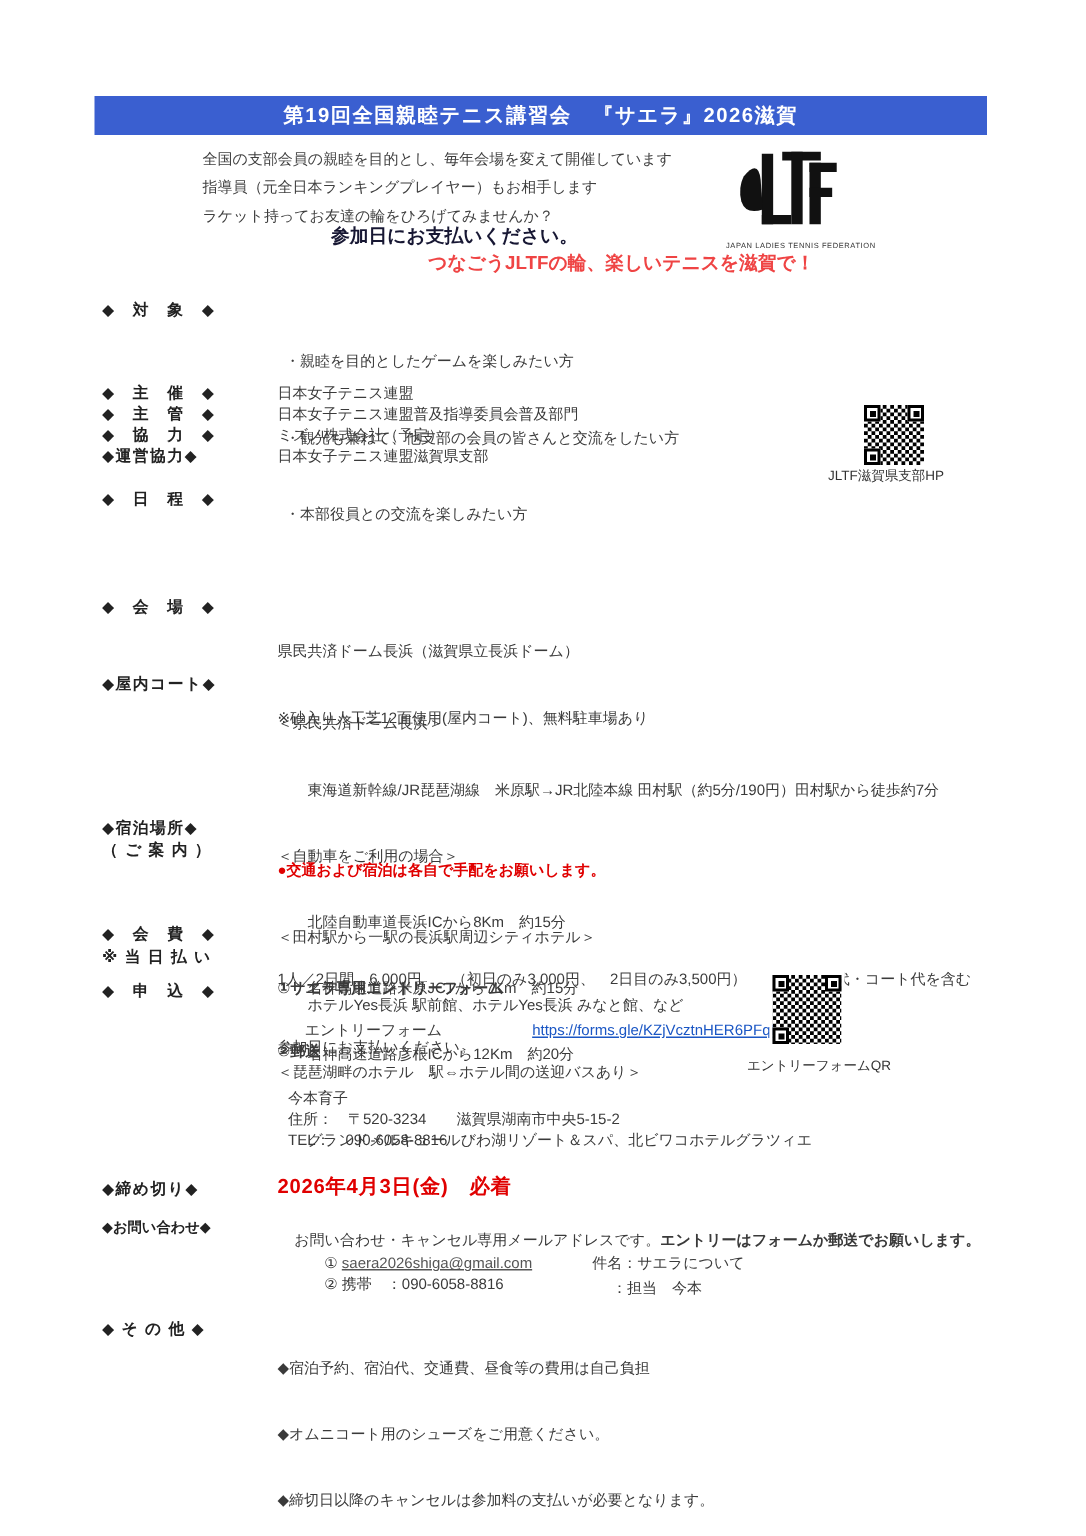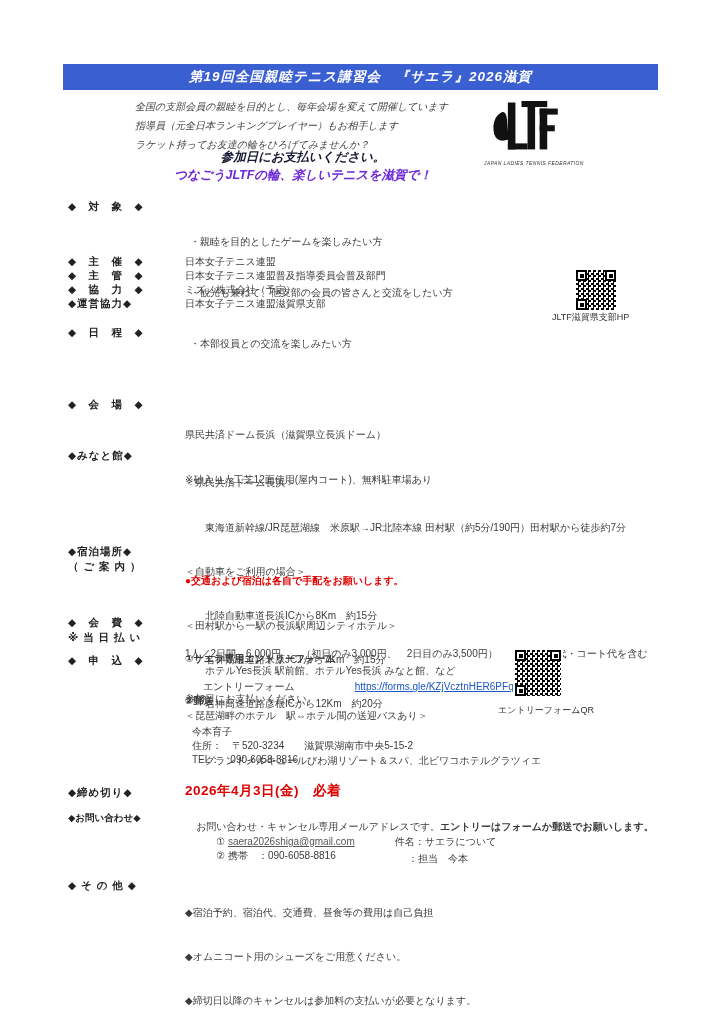--- a/index.html
+++ b/index.html
@@ -1,28 +1,28 @@
 <!DOCTYPE html>
 <html><head>
 <meta charset="utf-8">
 <style>
   html,body{margin:0;padding:0;background:#ffffff;}
   #page{position:relative;width:724px;height:1024px;background:#ffffff;overflow:hidden;
         font-family:"Liberation Sans","DejaVu Sans",sans-serif;color:#3a3a3a;font-size:10px;}
-  .abs{position:absolute;font-style:italic;}
+  .abs{position:absolute;}
   .pre{white-space:pre;}
   
   .header-bar{left:63px;top:64px;width:595px;height:26px;background:#3a5fd0;
               color:#ffffff;font-weight:bold;font-size:13.5px;line-height:26px;
               text-align:center;letter-spacing:1px;}
   
   .intro{left:135px;top:97px;line-height:19px;color:#3f3f3f;}
   .callout{left:63px;width:480px;text-align:center;font-weight:bold;font-size:12.5px;}
   .callout1{top:149px;color:#171733;}
-  .callout2{top:167px;color:#6d28d9;}
+  .callout2{top:167px;color:#ef4444;text-align:right;}
   
   .logo{left:484px;top:101px;width:78px;text-align:center;}
   .logo-caption{font-size:5px;letter-spacing:0.4px;color:#333;margin-top:1px;white-space:nowrap;}
   
   .lab{position:absolute;left:68px;font-weight:bold;color:#222;font-size:10.5px;
        letter-spacing:1px;white-space:pre;}
   .lab-small{font-size:9.5px;letter-spacing:0;}
   .content{position:absolute;left:185px;white-space:pre;}
   .ind{padding-left:20px;}
   .b{font-weight:bold;}
@@ -95,21 +95,21 @@
   <div class="qr-label" style="left:552px;top:311px;">JLTF滋賀県支部HP</div>
 
   <div class="lab" style="top:326px">◆　日　程　◆</div>
 
   <div class="lab" style="top:398px">◆　会　場　◆</div>
   <div class="content" style="top:397px;line-height:15px;">
     <div class="pre">県民共済ドーム長浜（滋賀県立長浜ドーム）</div>
     <div class="pre">※砂入り人工芝12面使用(屋内コート)、無料駐車場あり</div>
   </div>
 
-  <div class="lab" style="top:449px">◆みなと館◆</div>
+  <div class="lab" style="top:449px">◆屋内コート◆</div>
   <div class="content" style="top:447px;line-height:14.7px;">
     <div class="pre">＜県民共済ドーム長浜＞</div>
     <div class="pre ind">東海道新幹線/JR琵琶湖線　米原駅→JR北陸本線 田村駅（約5分/190円）田村駅から徒歩約7分</div>
     <div class="pre">＜自動車をご利用の場合＞</div>
     <div class="pre ind">北陸自動車道長浜ICから8Km　約15分</div>
     <div class="pre ind">名神高速道路米原JCTから7Km　約15分</div>
     <div class="pre ind">名神高速道路彦根ICから12Km　約20分</div>
   </div>
 
   <div class="lab" style="top:545px">◆宿泊場所◆</div>

